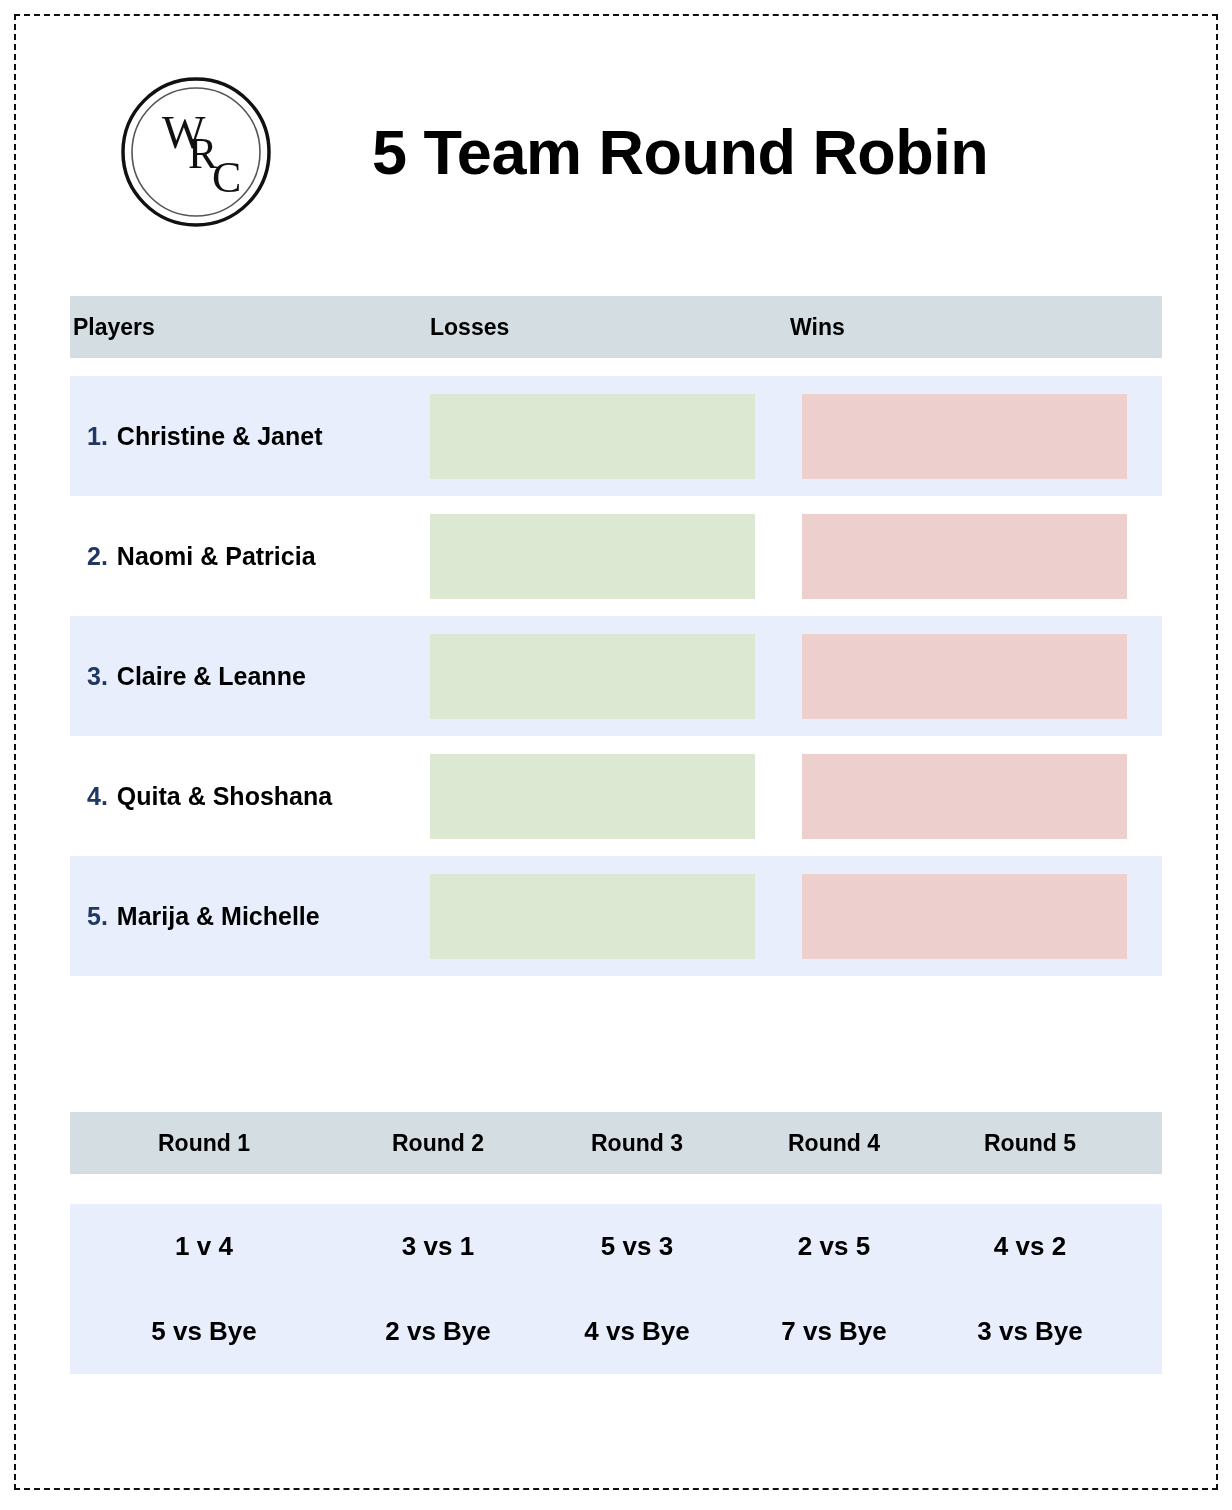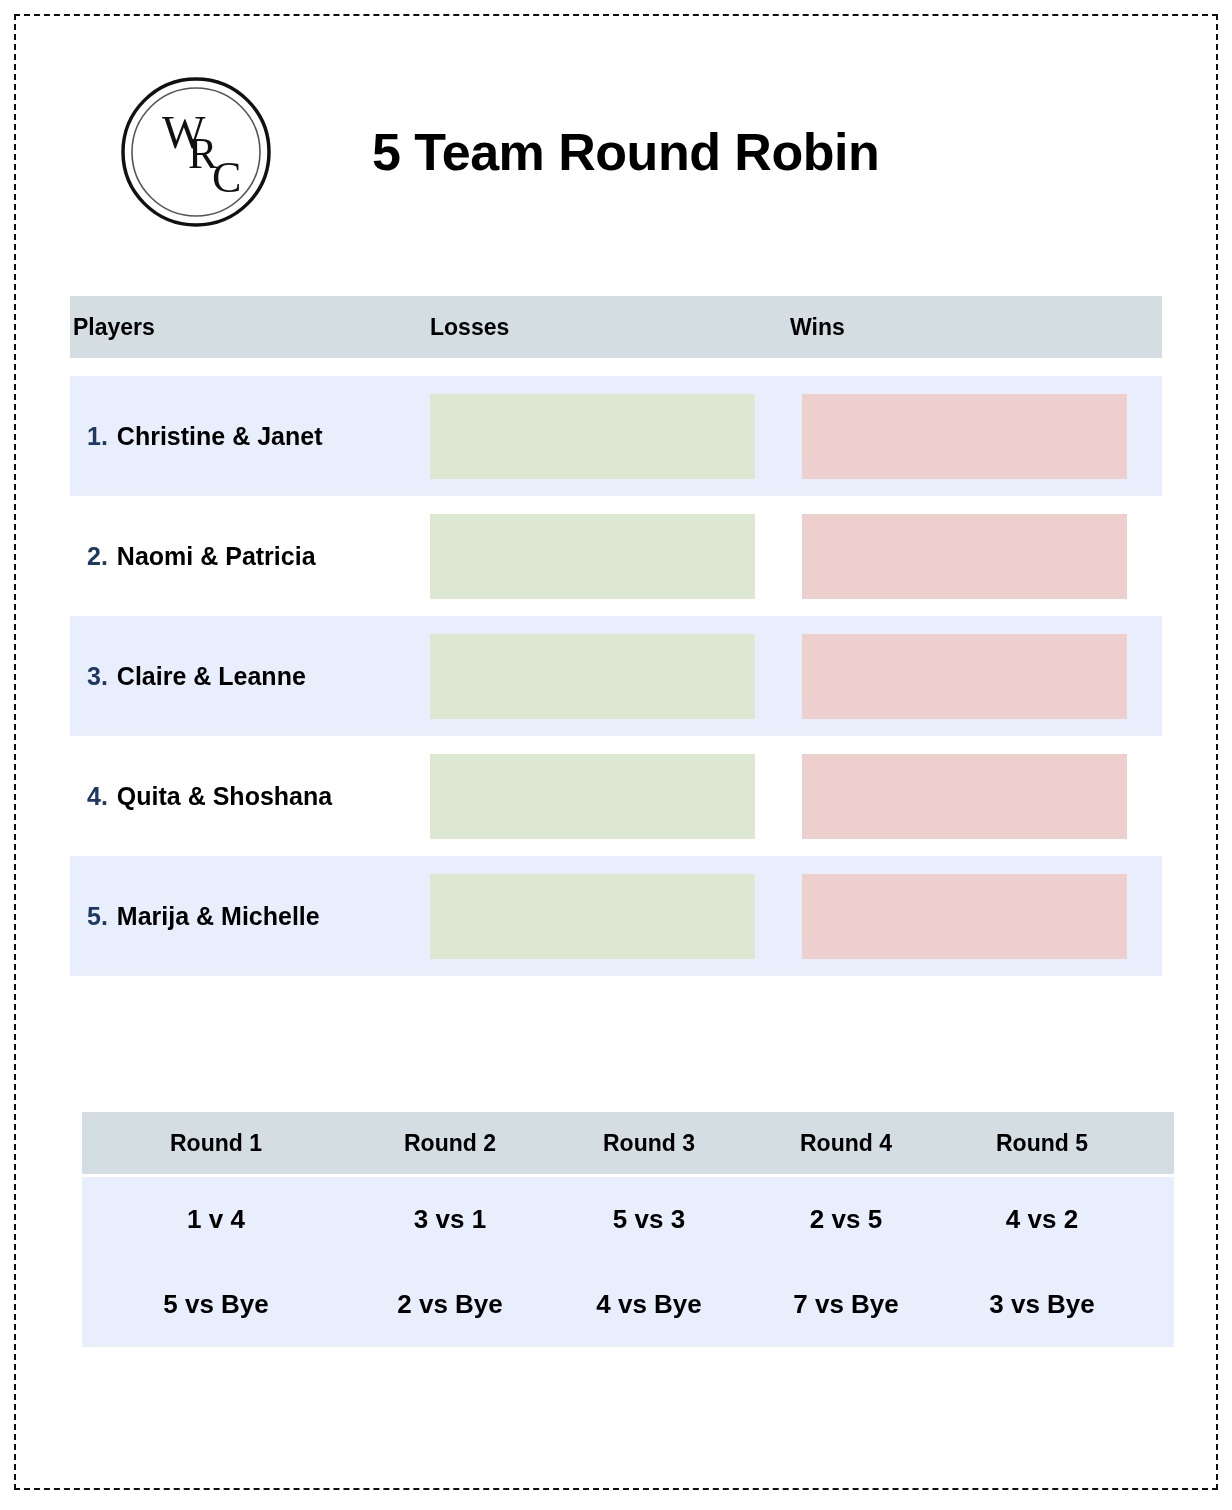--- a/index.html
+++ b/index.html
@@ -49,21 +49,21 @@
     height: 152px;
     flex: 0 0 auto;
     position: relative;
     margin-left: 46px;
   }
   .logo svg { display: block; }
 
   .doc-title {
     flex: 1 1 auto;
     margin-left: 96px;
-    font-size: 52px;
+    font-size: 63px;
     font-weight: bold;
     color: #000000;
     letter-spacing: -0.5px;
     white-space: nowrap;
   }
 
   
   .standings {
     position: absolute;
     left: 70px;
@@ -125,37 +125,37 @@
   .fill-box {
     width: 325px;
     height: 85px;
   }
   .fill-box.win  { background: #dde8d3; }
   .fill-box.loss { background: #edcfcd; }
 
   
   .schedule {
     position: absolute;
-    left: 82px;
+    left: 70px;
     top: 1112px;
     width: 1092px;
   }
   .sc-head {
     height: 62px;
     background: #d3dde2;
     display: flex;
     align-items: center;
   }
   .sc-head .sc-cell {
     font-size: 23px;
     font-weight: bold;
     color: #000;
     text-align: center;
   }
-  .sc-body { margin-top: 3px; }
+  .sc-body { margin-top: 30px; }
   .sc-row {
     height: 85px;
     display: flex;
     align-items: center;
     background: #e8eefc;
   }
   .sc-row.alt { background: #ffffff; }
   .sc-row .sc-cell {
     font-size: 26px;
     font-weight: bold;

